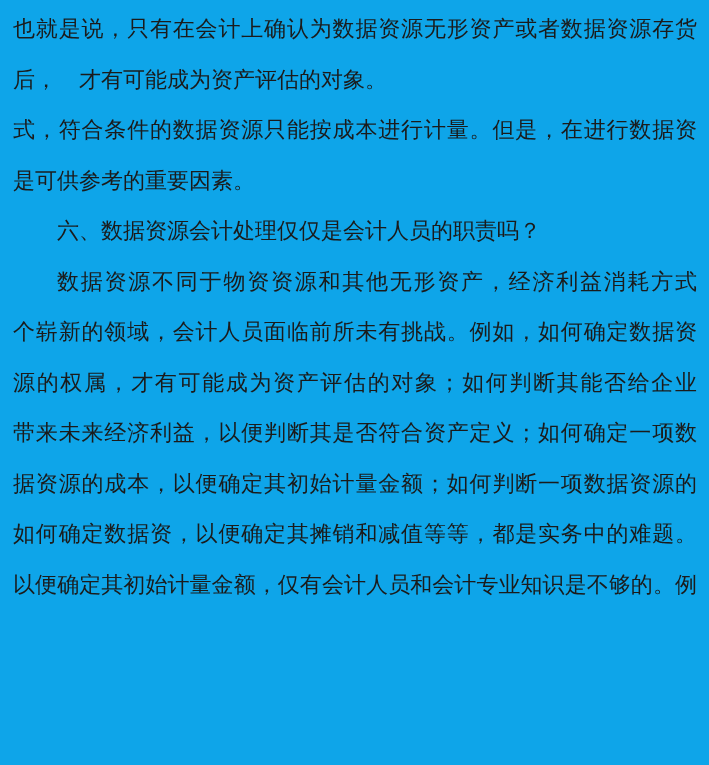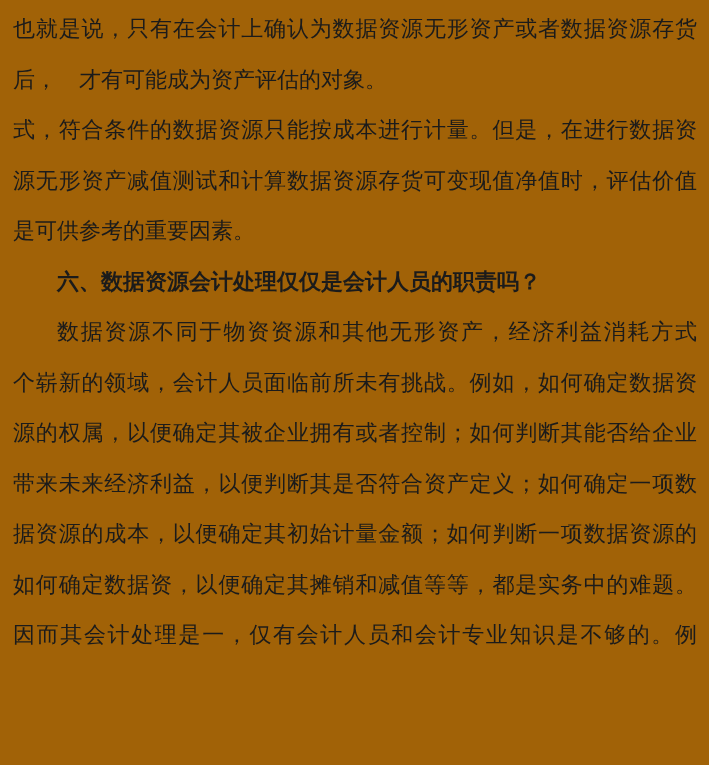--- a/index.html
+++ b/index.html
@@ -10,54 +10,53 @@
     width: 709px;
     height: 765px;
     background: #ffffff;
     overflow: hidden;
   }
   .page {
     box-sizing: border-box;
     width: 709px;
     height: 765px;
     padding: 4px 12px 0 13px;
-    background: #a16207;
+    background: #0ea5e9;
     font-family: "Liberation Serif", "DejaVu Serif", serif;
     font-size: 22px;
     color: #1b1b1b;
     overflow: hidden;
   }
   .line {
     height: 50.5px;
     line-height: 50.5px;
     letter-spacing: 0;
     white-space: normal;
     overflow: visible;
   }
   .justify {
     text-align: justify;
     text-align-last: justify;
   }
   .indent {
     text-indent: 44px;
   }
   .heading {
-    font-weight: bold;
+    font-weight: normal;
   }
 </style>
 </head>
 <body>
 
 <div class="page">
   <div class="line justify">也就是说，只有在会计上确认为数据资源无形资产或者数据资源存货</div>
   <div class="line">后，　才有可能成为资产评估的对象。</div>
   <div class="line justify">式，符合条件的数据资源只能按成本进行计量。但是，在进行数据资</div>
-  <div class="line justify">源无形资产减值测试和计算数据资源存货可变现值净值时，评估价值</div>
   <div class="line">是可供参考的重要因素。</div>
   <div class="line heading indent">六、数据资源会计处理仅仅是会计人员的职责吗？</div>
   <div class="line justify indent">数据资源不同于物资资源和其他无形资产，经济利益消耗方式</div>
   <div class="line justify">个崭新的领域，会计人员面临前所未有挑战。例如，如何确定数据资</div>
-  <div class="line justify">源的权属，以便确定其被企业拥有或者控制；如何判断其能否给企业</div>
+  <div class="line justify">源的权属，才有可能成为资产评估的对象；如何判断其能否给企业</div>
   <div class="line justify">带来未来经济利益，以便判断其是否符合资产定义；如何确定一项数</div>
   <div class="line justify">据资源的成本，以便确定其初始计量金额；如何判断一项数据资源的</div>
   <div class="line justify">如何确定数据资，以便确定其摊销和减值等等，都是实务中的难题。</div>
-  <div class="line justify">因而其会计处理是一，仅有会计人员和会计专业知识是不够的。例</div>
+  <div class="line justify">以便确定其初始计量金额，仅有会计人员和会计专业知识是不够的。例</div>
 </div>
 
 </body></html>

